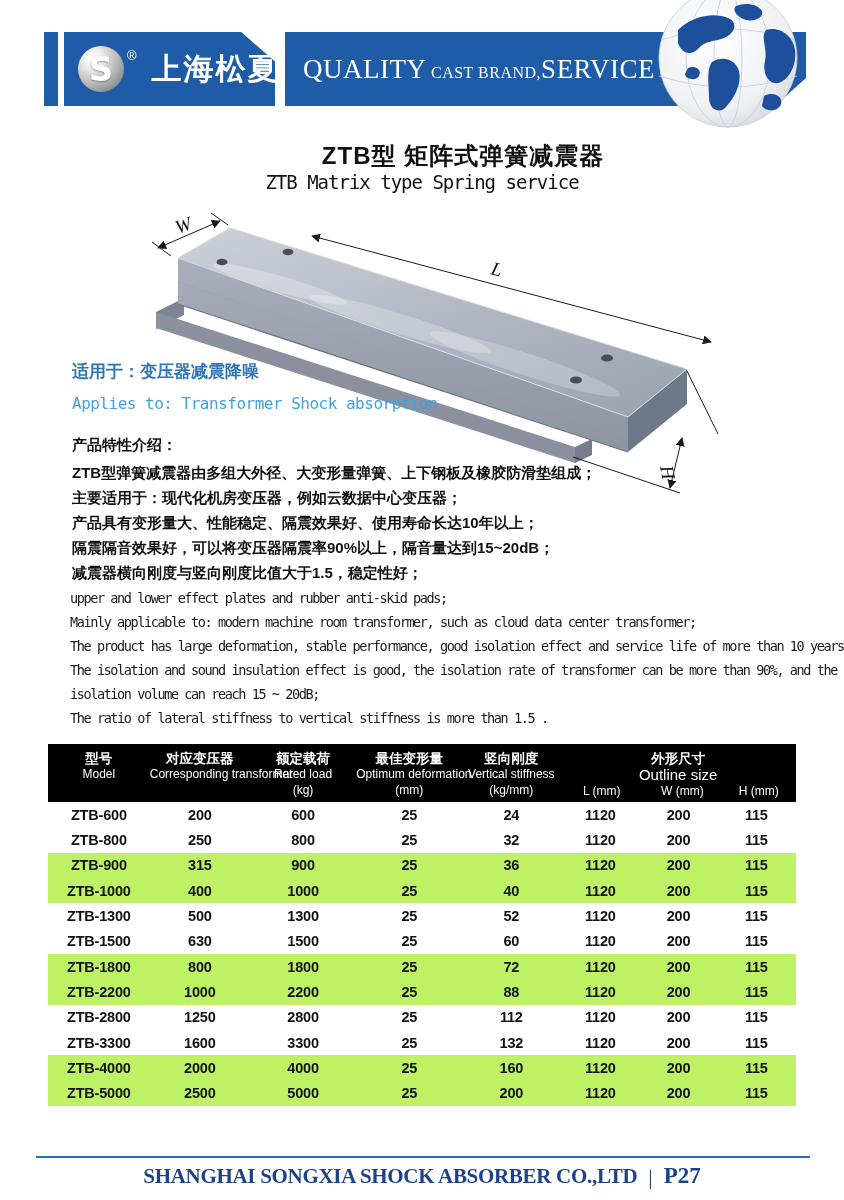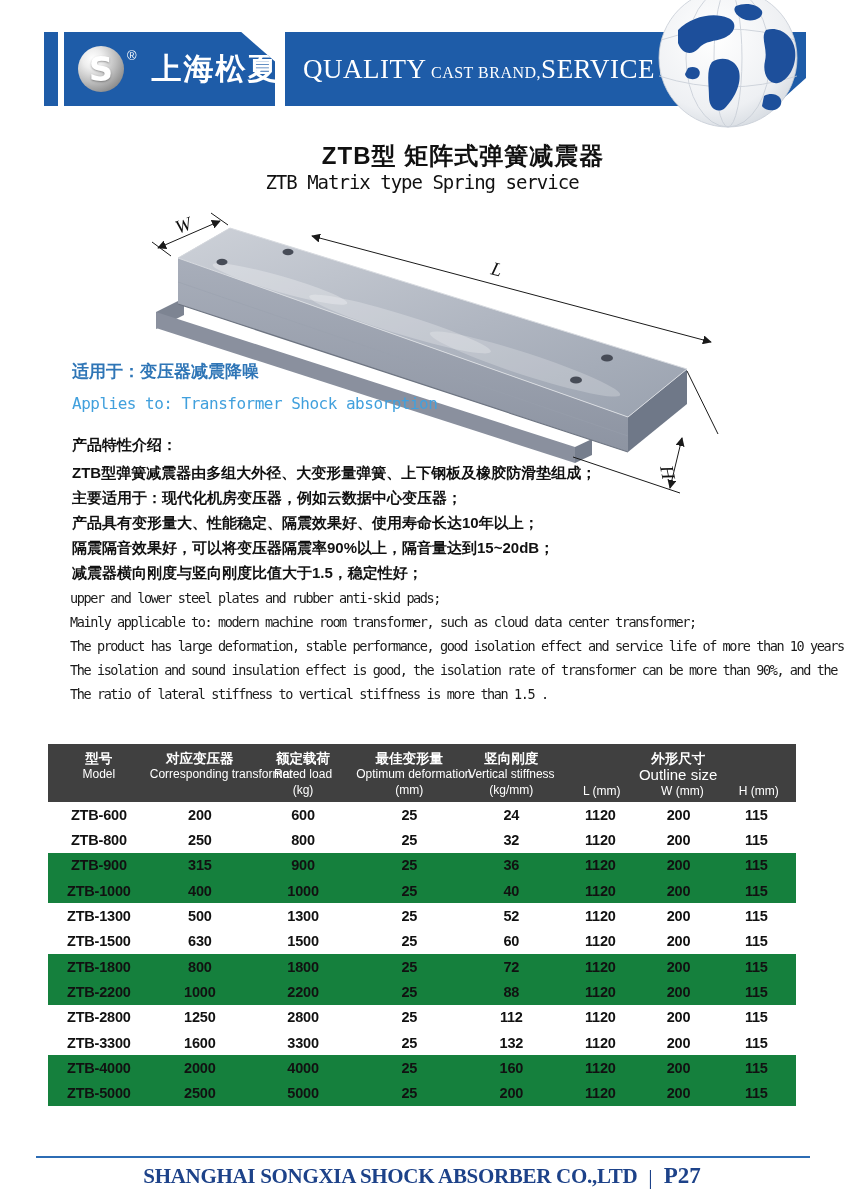--- a/index.html
+++ b/index.html
@@ -45,32 +45,32 @@
   .feat-head{position:absolute;left:72px;top:436px;font-size:15px;font-weight:bold;color:#111;}
   .feat-cn{position:absolute;left:72px;top:460px;}
   .feat-cn .cn-line{font-size:15px;font-weight:bold;color:#111;line-height:25px;white-space:nowrap;}
   .feat-en{position:absolute;left:70px;top:586px;width:774px;}
   .feat-en .en-line{font-family:"DejaVu Sans Mono",monospace;font-size:13.5px;letter-spacing:-1.4px;
                     color:#1a1a1a;line-height:24px;white-space:nowrap;}
 
   
   .tbl{position:absolute;left:48px;top:744px;width:748px;}
   .thead{display:grid;grid-template-columns:13.6% 13.4% 14.2% 14.2% 13.1% 10.7% 10.2% 10.6%;
-         background:#404040;color:#ffffff;height:58px;}
+         background:#000000;color:#ffffff;height:58px;}
   .hcell{grid-row:1;text-align:center;padding-top:7px;white-space:nowrap;overflow:visible;}
   .hcell .cn{display:block;font-size:13.5px;font-weight:bold;line-height:16px;}
   .hcell .en{display:block;font-size:12px;font-weight:400;line-height:15px;}
   .hcell .unit{display:block;font-size:12px;font-weight:400;line-height:16px;}
   .hgroup{grid-column:6 / 9;grid-row:1;display:flex;flex-direction:column;align-items:center;padding-top:7px;}
   .hgroup .subs{display:flex;width:100%;margin-top:1px;}
   .hgroup .subs span{font-size:12px;line-height:16px;text-align:center;}
   .sub-l{flex:0 0 35.1%;} .sub-w{flex:0 0 33.4%;} .sub-h{flex:0 0 31.5%;}
   .tbody .trow{display:grid;grid-template-columns:13.6% 13.4% 14.2% 14.2% 13.1% 10.7% 10.2% 10.6%;
                height:25.33px;align-items:center;}
-  .tbody .trow.gray{background:#15803d;}
+  .tbody .trow.gray{background:#bef264;}
   .tcell{text-align:center;font-size:14.5px;font-weight:bold;color:#111;
          font-family:"Liberation Sans",sans-serif;letter-spacing:-.2px;}
 
   
   .footer-line{position:absolute;left:36px;top:1156px;width:774px;height:2px;background:#2c6cb4;}
   .footer-text{position:absolute;left:0;top:1163px;width:100%;text-align:center;color:#1d4289;
                font-family:"Liberation Serif",serif;white-space:nowrap;}
   .footer-text .co{font-size:21px;font-weight:bold;letter-spacing:-.3px;}
   .footer-text .sep{font-size:22px;font-weight:400;margin:0 7px;position:relative;top:1px;}
   .footer-text .pg{font-size:23px;font-weight:bold;}
@@ -185,24 +185,25 @@
 
   <div class="feat-head">产品特性介绍：</div>
   <div class="feat-cn">
       <div class="cn-line">ZTB型弹簧减震器由多组大外径、大变形量弹簧、上下钢板及橡胶防滑垫组成；</div>
       <div class="cn-line">主要适用于：现代化机房变压器，例如云数据中心变压器；</div>
       <div class="cn-line">产品具有变形量大、性能稳定、隔震效果好、使用寿命长达10年以上；</div>
       <div class="cn-line">隔震隔音效果好，可以将变压器隔震率90%以上，隔音量达到15~20dB；</div>
       <div class="cn-line">减震器横向刚度与竖向刚度比值大于1.5，稳定性好；</div>
     </div>
   <div class="feat-en">
-      <div class="en-line">upper and lower steel plates and rubber anti-skid pads;</div>
+      <div class="en-line">upper and lower effect plates and rubber anti-skid pads;</div>
       <div class="en-line">Mainly applicable to: modern machine room transformer, such as cloud data center transformer;</div>
       <div class="en-line">The product has large deformation, stable performance, good isolation effect and service life of more than 10 years;</div>
       <div class="en-line">The isolation and sound insulation effect is good, the isolation rate of transformer can be more than 90%, and the</div>
+      <div class="en-line">isolation volume can reach 15 ~ 20dB;</div>
       <div class="en-line">The ratio of lateral stiffness to vertical stiffness is more than 1.5 .</div>
     </div>
 
   <div class="tbl">
     <div class="thead">
       <div class="hcell">
         <span class="cn">型号</span>
         <span class="en">Model</span>
         <span class="unit"></span>
       </div>

